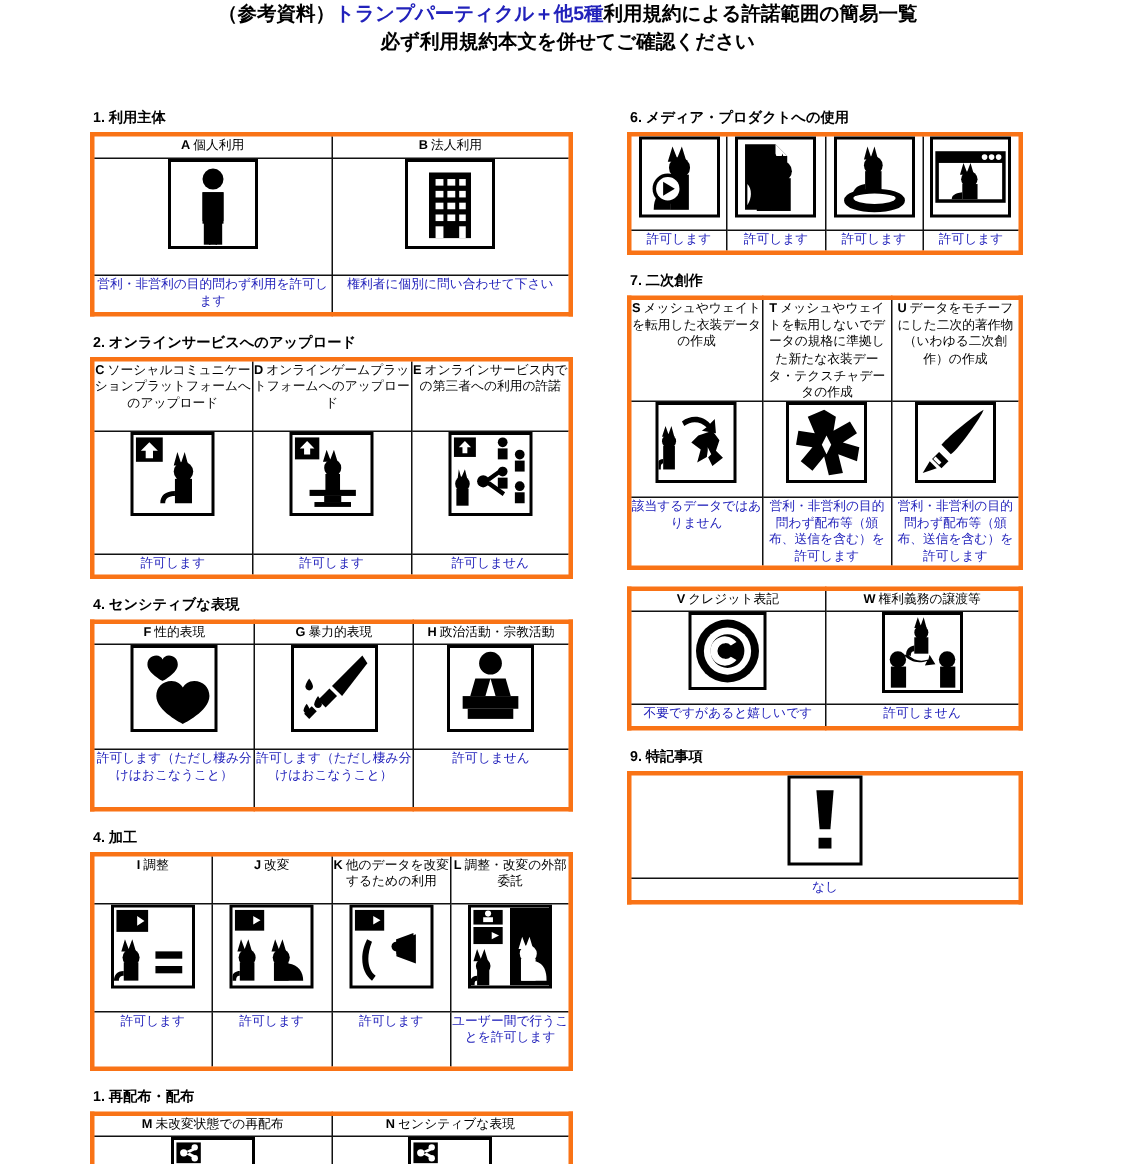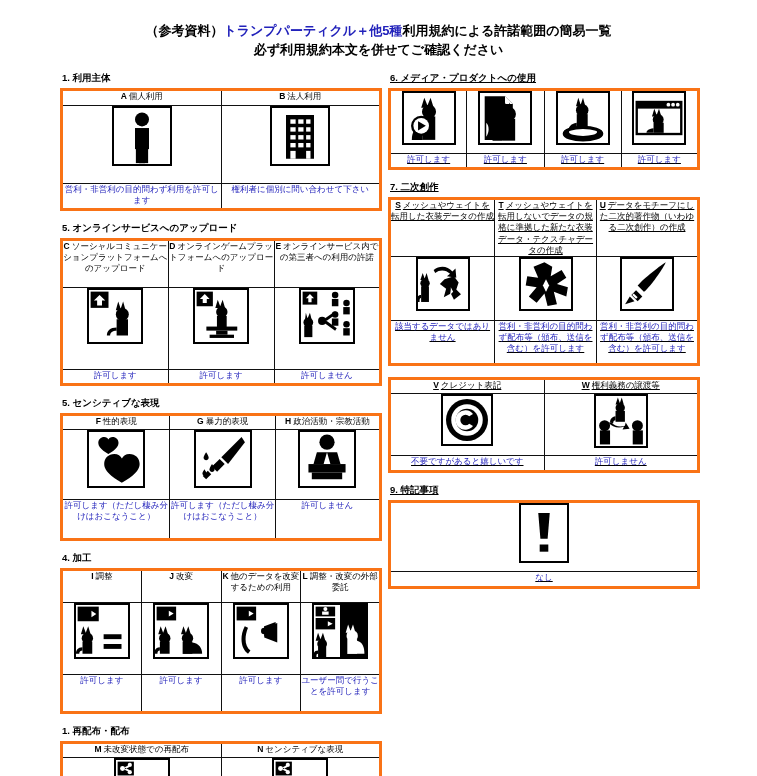--- a/index.html
+++ b/index.html
@@ -11,21 +11,20 @@
     width: 757px;
     height: 776px;
     font-family: "Liberation Sans", "DejaVu Sans", sans-serif;
     color: #000000;
     position: relative;
     overflow: hidden;
   }
 
   
   .title-block {
-    padding-top: 22px;
     text-align: center;
     line-height: 1.45;
   }
   .title-line {
     font-size: 13px;
     font-weight: bold;
     letter-spacing: 0px;
     white-space: nowrap;
   }
   .title-blue { color: #2222bb; }
@@ -35,21 +34,21 @@
     position: absolute;
     top: 72px;
     left: 0;
     width: 757px;
   }
   .col {
     position: absolute;
     top: 0;
   }
   .col-left  { left: 60px;  width: 322px; }
-  .col-right { left: 388px; width: 312px; text-decoration: underline; }
+  .col-right { left: 418px; width: 264px; }
 
   
   .section { margin-bottom: 11px; }
   .section-title {
     font-size: 9.5px;
     font-weight: bold;
     margin: 0 0 3px 2px;
     white-space: nowrap;
   }
 
@@ -153,21 +152,21 @@
                   </svg></span></td>
             </tr>
             <tr style="height: 26px;">
               <td class="note">営利・非営利の目的問わず利用を許可します</td>
               <td class="note">権利者に個別に問い合わせて下さい</td>
             </tr>
           </tbody>
         </table>
       </div>
       <div class="section">
-        <div class="section-title">5. オンラインサービスへのアップロード</div>
+        <div class="section-title">2. オンラインサービスへのアップロード</div>
         <table class="grid">
           <colgroup>
             <col style="width: 33.4%;">
             <col style="width: 33.3%;">
             <col style="width: 33.3%;">
           </colgroup>
           <tbody>
             <tr style="height: 48px;">
               <td class="hd"><span class="ltr">C</span><span>ソーシャルコミュニケーションプラットフォームへのアップロード</span></td>
               <td class="hd"><span class="ltr">D</span><span>オンラインゲームプラットフォームへのアップロード</span></td>
@@ -218,21 +217,21 @@
             </tr>
             <tr style="height: 15px;">
               <td class="note">許可します</td>
               <td class="note">許可します</td>
               <td class="note">許可しません</td>
             </tr>
           </tbody>
         </table>
       </div>
       <div class="section">
-        <div class="section-title">5. センシティブな表現</div>
+        <div class="section-title">4. センシティブな表現</div>
         <table class="grid">
           <colgroup>
             <col style="width: 34%;">
             <col style="width: 33%;">
             <col style="width: 33%;">
           </colgroup>
           <tbody>
             <tr style="height: 15px;">
               <td class="hd"><span class="ltr">F</span><span>性的表現</span></td>
               <td class="hd"><span class="ltr">G</span><span>暴力的表現</span></td>

